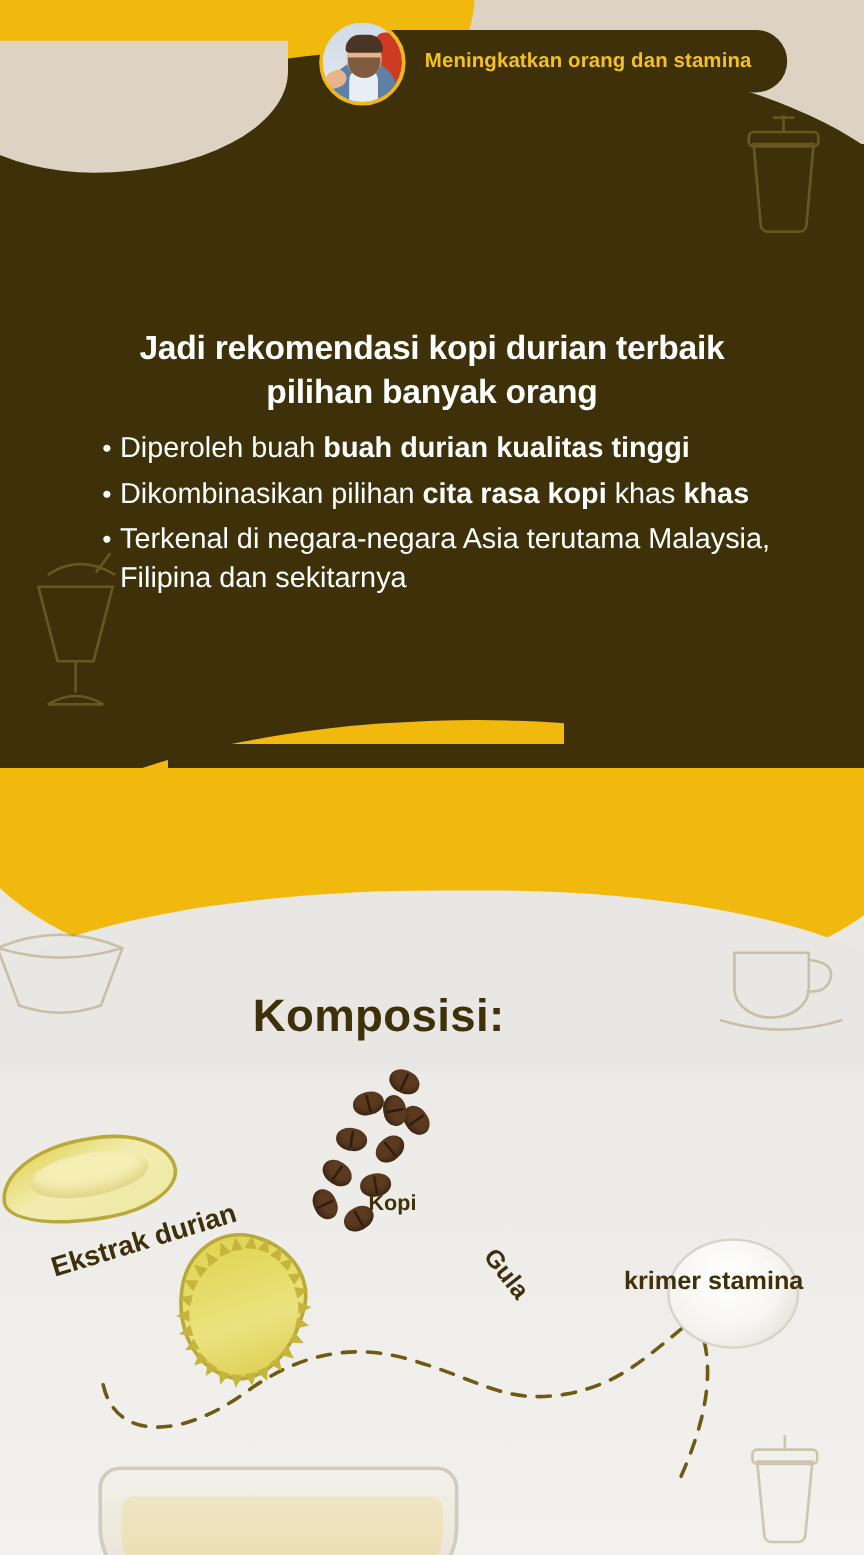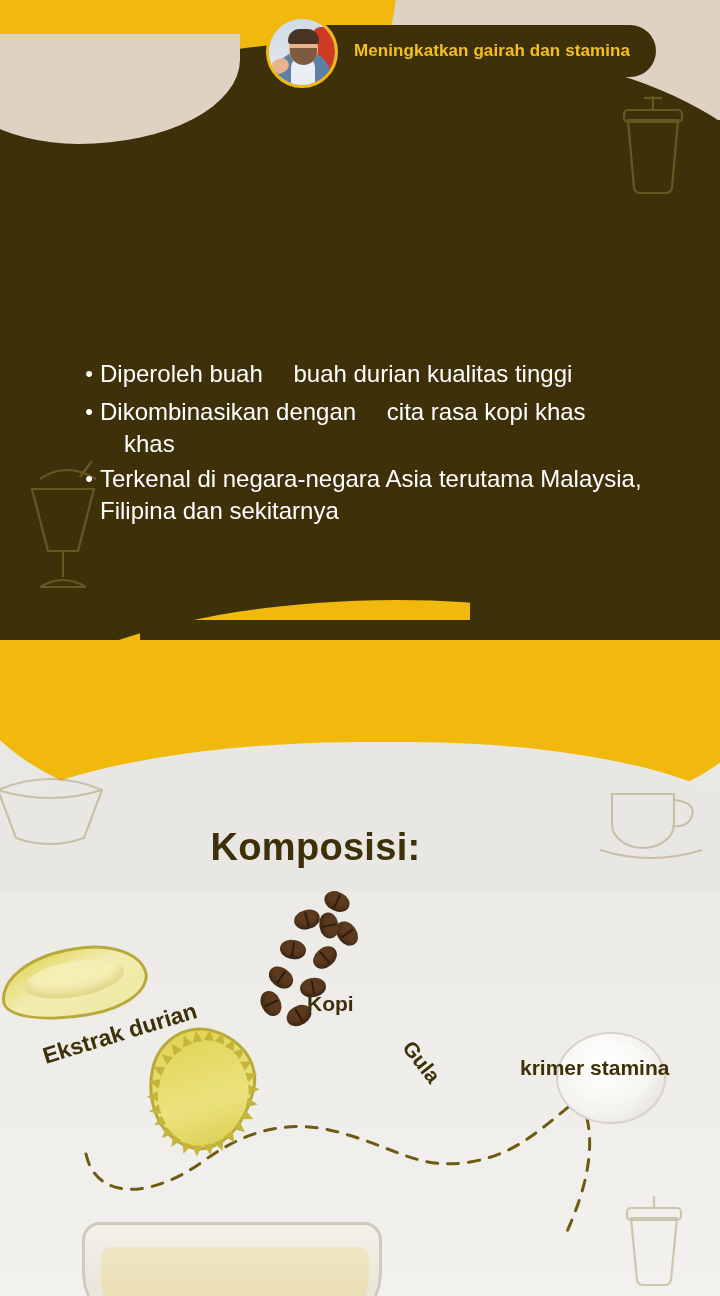--- a/index.html
+++ b/index.html
@@ -182,21 +182,21 @@
     line-height: 36px;
     color: #ffffff;
     text-align: center;
   }
   .bullet-text {
     font-size: 24px;
     line-height: 1.32;
     font-weight: 400;
     padding-top: 2px;
   }
-  .bullet-text b { font-weight: normal; margin-left: 24px; }
+  .bullet-text b { font-weight: bold; }
 
   
   .line-icon { position: absolute; opacity: .55; }
   .li-cup-top { right: 28px; top: 90px; }
   .li-glass-left { left: 10px; top: 455px; }
   .li-bowl { left: -10px; top: 760px; opacity: .35; }
   .li-cupsaucer { right: 14px; top: 770px; opacity: .35; }
   .li-cup-bottom { right: 30px; top: 1190px; opacity: .35; }
 
   
@@ -213,21 +213,21 @@
 
   
   .ing-label {
     position: absolute;
     color: #3e3009;
     font-weight: bold;
     font-size: 21px;
     white-space: nowrap;
   }
   .lbl-durian { left: 40px; top: 1020px; transform: rotate(-17deg); font-size: 23px; }
-  .lbl-kopi { left: 307px; top: 992px; font-size: 21px; text-align: right; }
+  .lbl-kopi { left: 307px; top: 992px; font-size: 18px; text-align: right; }
   .lbl-gula { left: 398px; top: 1050px; transform: rotate(52deg); font-size: 21px; }
   .lbl-krimer { left: 520px; top: 1056px; font-size: 21px; }
 
   .durian {
     position: absolute;
     background: #e3d84e;
     border: 3px solid #b9a93a;
   }
   .durian-1 {
     left: 0px; top: 948px;
@@ -378,42 +378,43 @@
 
   <div class="line-icon li-cup-bottom">
     <svg width="72" height="100" viewBox="0 0 72 100" fill="none" stroke="#8a7a3a" stroke-width="2.2">
       <path d="M13 28 h46 l-6 62 a6 6 0 0 1 -6 5 h-22 a6 6 0 0 1 -6 -5 z"></path>
       <rect x="9" y="18" width="54" height="12" rx="4"></rect>
       <path d="M36 18 v-12"></path>
     </svg>
   </div>
 
   <div class="header-pill">
-    <span class="header-pill-text">Meningkatkan gairah dan stamina</span>
+    <span class="header-pill-text">Meningkatkan orang dan stamina</span>
   </div>
   <div class="avatar">
     <div class="av-sky"></div>
     <div class="av-red"></div>
     <div class="av-body"></div>
     <div class="av-shirt"></div>
     <div class="av-head"></div>
     <div class="av-hair"></div>
     <div class="av-beard"></div>
     <div class="av-arm"></div>
   </div>
 
+  <div class="headline">Jadi rekomendasi kopi durian terbaik pilihan banyak orang</div>
 
   <div class="bullets" id="bullet-list">
       <div class="bullet-row">
         <span class="bullet-dot">•</span>
         <span class="bullet-text"><span>Diperoleh buah </span><b>buah durian kualitas tinggi</b></span>
       </div>
       <div class="bullet-row">
         <span class="bullet-dot">•</span>
-        <span class="bullet-text"><span>Dikombinasikan dengan </span><b>cita rasa kopi</b><span> khas </span><b>khas</b></span>
+        <span class="bullet-text"><span>Dikombinasikan pilihan </span><b>cita rasa kopi</b><span> khas </span><b>khas</b></span>
       </div>
       <div class="bullet-row">
         <span class="bullet-dot">•</span>
         <span class="bullet-text"><span>Terkenal di negara-negara Asia terutama Malaysia, Filipina dan sekitarnya</span></span>
       </div>
     </div>
 
   <div class="komposisi">Komposisi:</div>
 
   <svg class="dashpath" viewBox="0 0 720 220">

